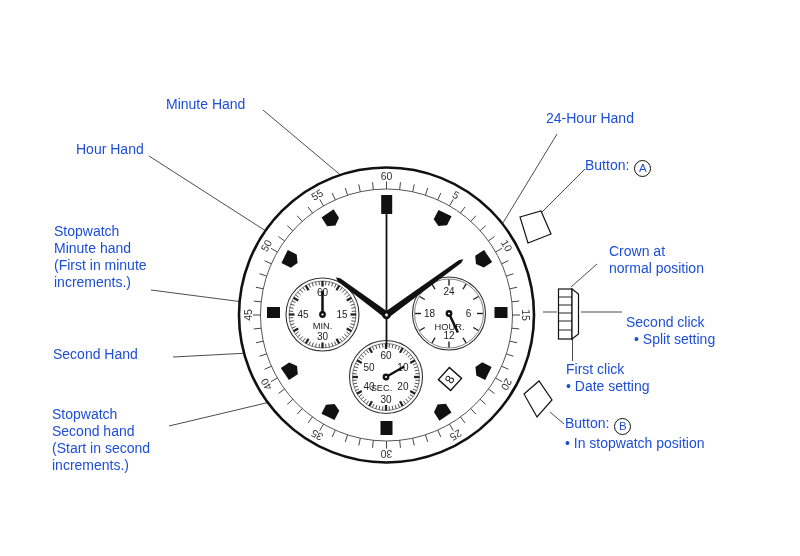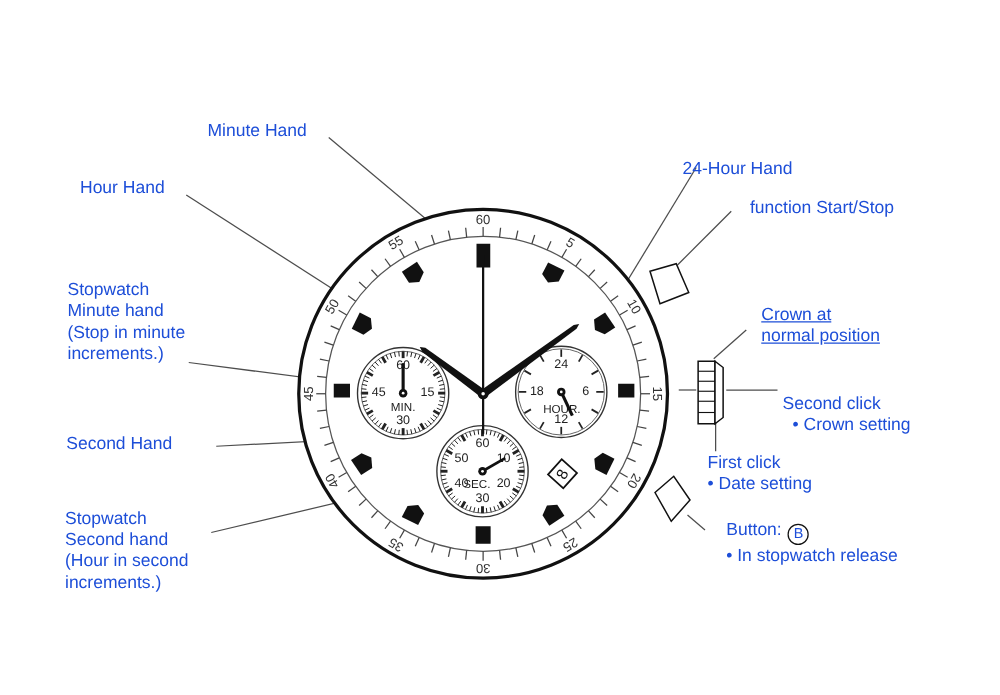--- a/index.html
+++ b/index.html
@@ -340,56 +340,56 @@
           <g transform="translate(386.5,315)">
             <line x1="0" y1="32" x2="0" y2="-111" stroke="#111" stroke-width="1.8"></line>
           </g>
           <circle cx="386.5" cy="315" r="4.4" fill="#111"></circle>
           <circle cx="386.5" cy="315" r="1.4" fill="#fff"></circle>
         </g>
     </g>
   </svg>
 
   <div class="lbl" style="left:166px;top:96px;">Minute Hand</div>
-  <div class="lbl" style="left:64px;top:141px;">Hour Hand</div>
-  <div class="lbl" style="left:546px;top:126px;">24-Hour Hand</div>
+  <div class="lbl" style="left:76px;top:141px;">Hour Hand</div>
+  <div class="lbl" style="left:546px;top:110px;">24-Hour Hand</div>
 
   <div class="lbl blk" style="left:54px;top:223px;">
     <div>Stopwatch</div>
     <div>Minute hand</div>
-    <div>(Stop in minute</div>
+    <div>(First in minute</div>
     <div>increments.)</div>
   </div>
 
   <div class="lbl" style="left:53px;top:346px;">Second Hand</div>
 
   <div class="lbl blk" style="left:52px;top:406px;">
     <div>Stopwatch</div>
     <div>Second hand</div>
-    <div>(Hour in second</div>
+    <div>(Start in second</div>
     <div>increments.)</div>
   </div>
 
   <div class="lbl blk" style="left:585px;top:157px;">
-    <div class="ind15">function Start/Stop</div>
-  </div>
-
-  <div class="lbl blk" style="left:609px;top:243px;text-decoration:underline;">
+    <div><span>Button:</span><span class="circle-letter">A</span></div>
+  </div>
+
+  <div class="lbl blk" style="left:609px;top:243px;">
     <div>Crown at</div>
     <div>normal position</div>
   </div>
 
   <div class="lbl blk" style="left:626px;top:314px;">
     <div>Second click</div>
-    <div class="ind8">• Crown setting</div>
+    <div class="ind8">• Split setting</div>
   </div>
 
   <div class="lbl blk" style="left:566px;top:361px;">
     <div>First click</div>
     <div>• Date setting</div>
   </div>
 
-  <div class="lbl blk" style="left:565px;top:415px;margin-left:16px;">
+  <div class="lbl blk" style="left:565px;top:415px;">
     <div><span>Button:</span><span class="circle-letter">B</span></div>
-    <div>•  In stopwatch release</div>
+    <div>•  In stopwatch position</div>
   </div>
 
 </div>
 
 </body></html>

